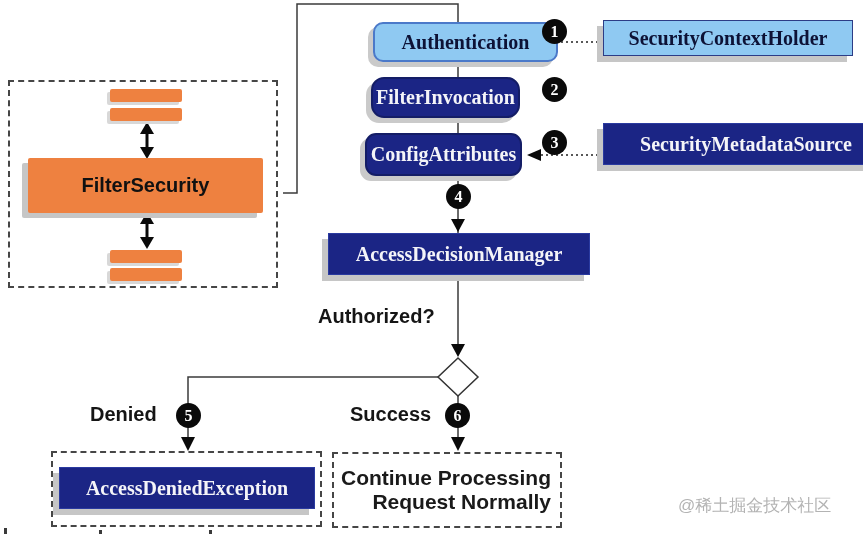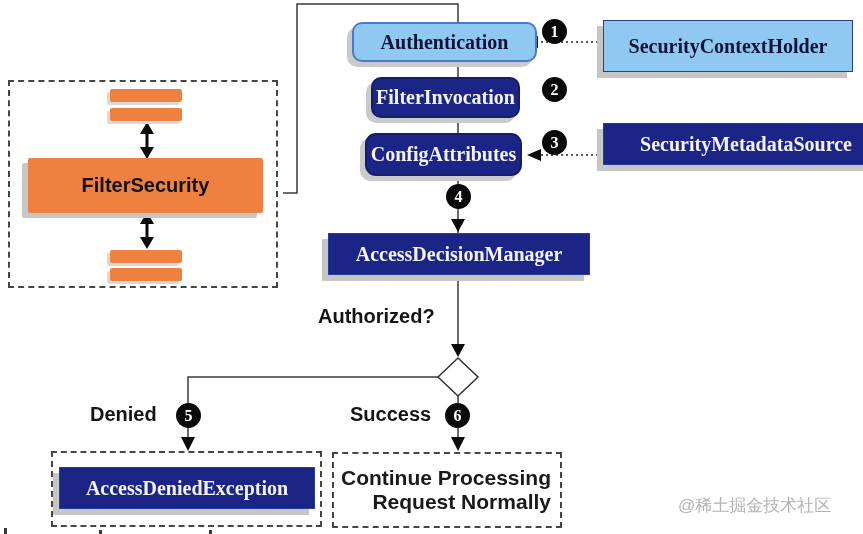--- a/index.html
+++ b/index.html
@@ -105,29 +105,29 @@
 
   <div class="abs orangebar" style="left:110px;top:89px;width:72px;height:13px;"></div>
   <div class="abs orangebar" style="left:110px;top:108px;width:72px;height:13px;"></div>
   <div class="abs orangebar" style="left:110px;top:250px;width:72px;height:13px;"></div>
   <div class="abs orangebar" style="left:110px;top:268px;width:72px;height:13px;"></div>
 
   <div class="abs orangebox" style="left:28px;top:158px;width:235px;height:55px;">
     <span>FilterSecurity</span>
   </div>
 
-  <div class="abs node lightblue rounded" style="left:352px;top:22px;width:185px;height:40px;">Authentication</div>
+  <div class="abs node lightblue rounded" style="left:373px;top:22px;width:185px;height:40px;">Authentication</div>
 
-  <div class="abs node navy rounded" style="left:371px;top:77px;width:149px;height:41px;">FilterInvocation</div>
+  <div class="abs node navy rounded" style="left:371px;top:77px;width:149px;height:41px;border-radius:13px;">FilterInvocation</div>
 
   <div class="abs node navy rounded" style="left:365px;top:133px;width:157px;height:43px;border-radius:11px;">ConfigAttributes</div>
 
   <div class="abs node navy rect-navy" style="left:328px;top:233px;width:262px;height:42px;">AccessDecisionManager</div>
 
-  <div class="abs node lightblue rect-light" style="left:603px;top:20px;width:250px;height:52px;">SecurityContextHolder</div>
+  <div class="abs node lightblue rect-light" style="left:603px;top:20px;width:250px;height:36px;">SecurityContextHolder</div>
 
   <div class="abs node navy rect-navy" style="left:603px;top:123px;width:286px;height:42px;">SecurityMetadataSource</div>
 
   <div class="abs stepnum" style="left:542px;top:19px;">1</div>
   <div class="abs stepnum" style="left:542px;top:77px;">2</div>
   <div class="abs stepnum" style="left:542px;top:130px;">3</div>
   <div class="abs stepnum" style="left:446px;top:184px;">4</div>
   <div class="abs stepnum" style="left:176px;top:403px;">5</div>
   <div class="abs stepnum" style="left:445px;top:403px;">6</div>
 

